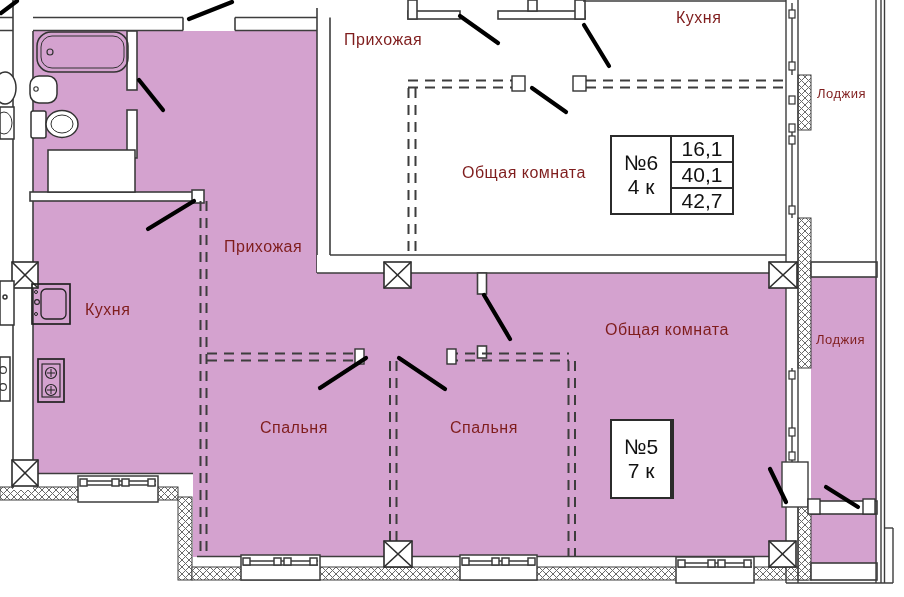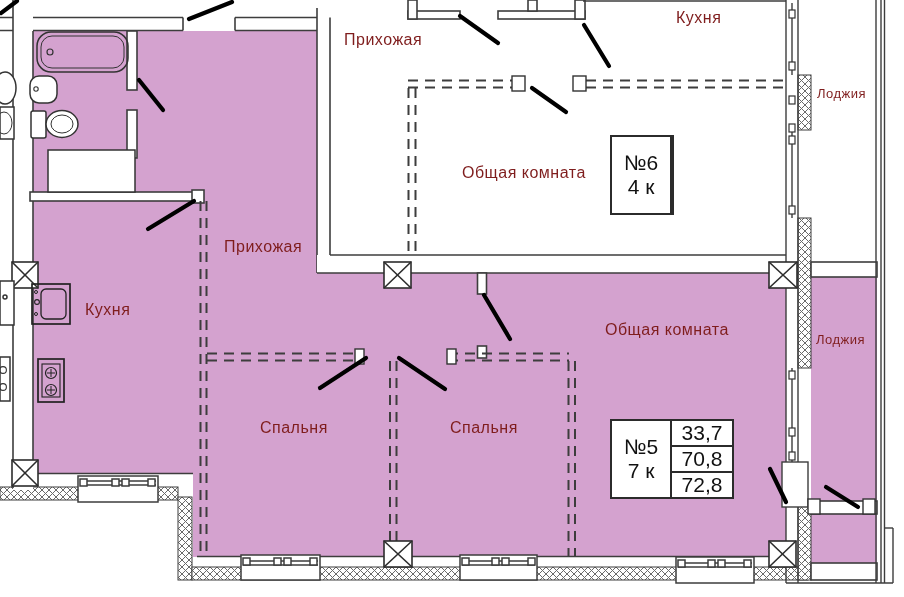--- a/index.html
+++ b/index.html
@@ -288,26 +288,26 @@
   <div class="room-label" style="left:605px;top:321px;">Общая комната</div>
   <div class="room-label small" style="left:816px;top:332px;">Лоджия</div>
   <div class="room-label" style="left:260px;top:419px;">Спальня</div>
   <div class="room-label" style="left:450px;top:419px;">Спальня</div>
 
   <div class="info-table" style="left:610px;top:135px;height:76px;">
     <div class="it-left">
       <span>№6</span>
       <span>4 к</span>
     </div>
+    <div class="it-right">
+      <div class="it-cell">16,1</div>
+      <div class="it-cell">40,1</div>
+      <div class="it-cell">42,7</div>
+    </div>
   </div>
 
   <div class="info-table" style="left:610px;top:419px;height:76px;">
     <div class="it-left">
       <span>№5</span>
       <span>7 к</span>
     </div>
-    <div class="it-right">
-      <div class="it-cell">33,7</div>
-      <div class="it-cell">70,8</div>
-      <div class="it-cell">72,8</div>
-    </div>
   </div>
 </div>
 
 </body></html>

